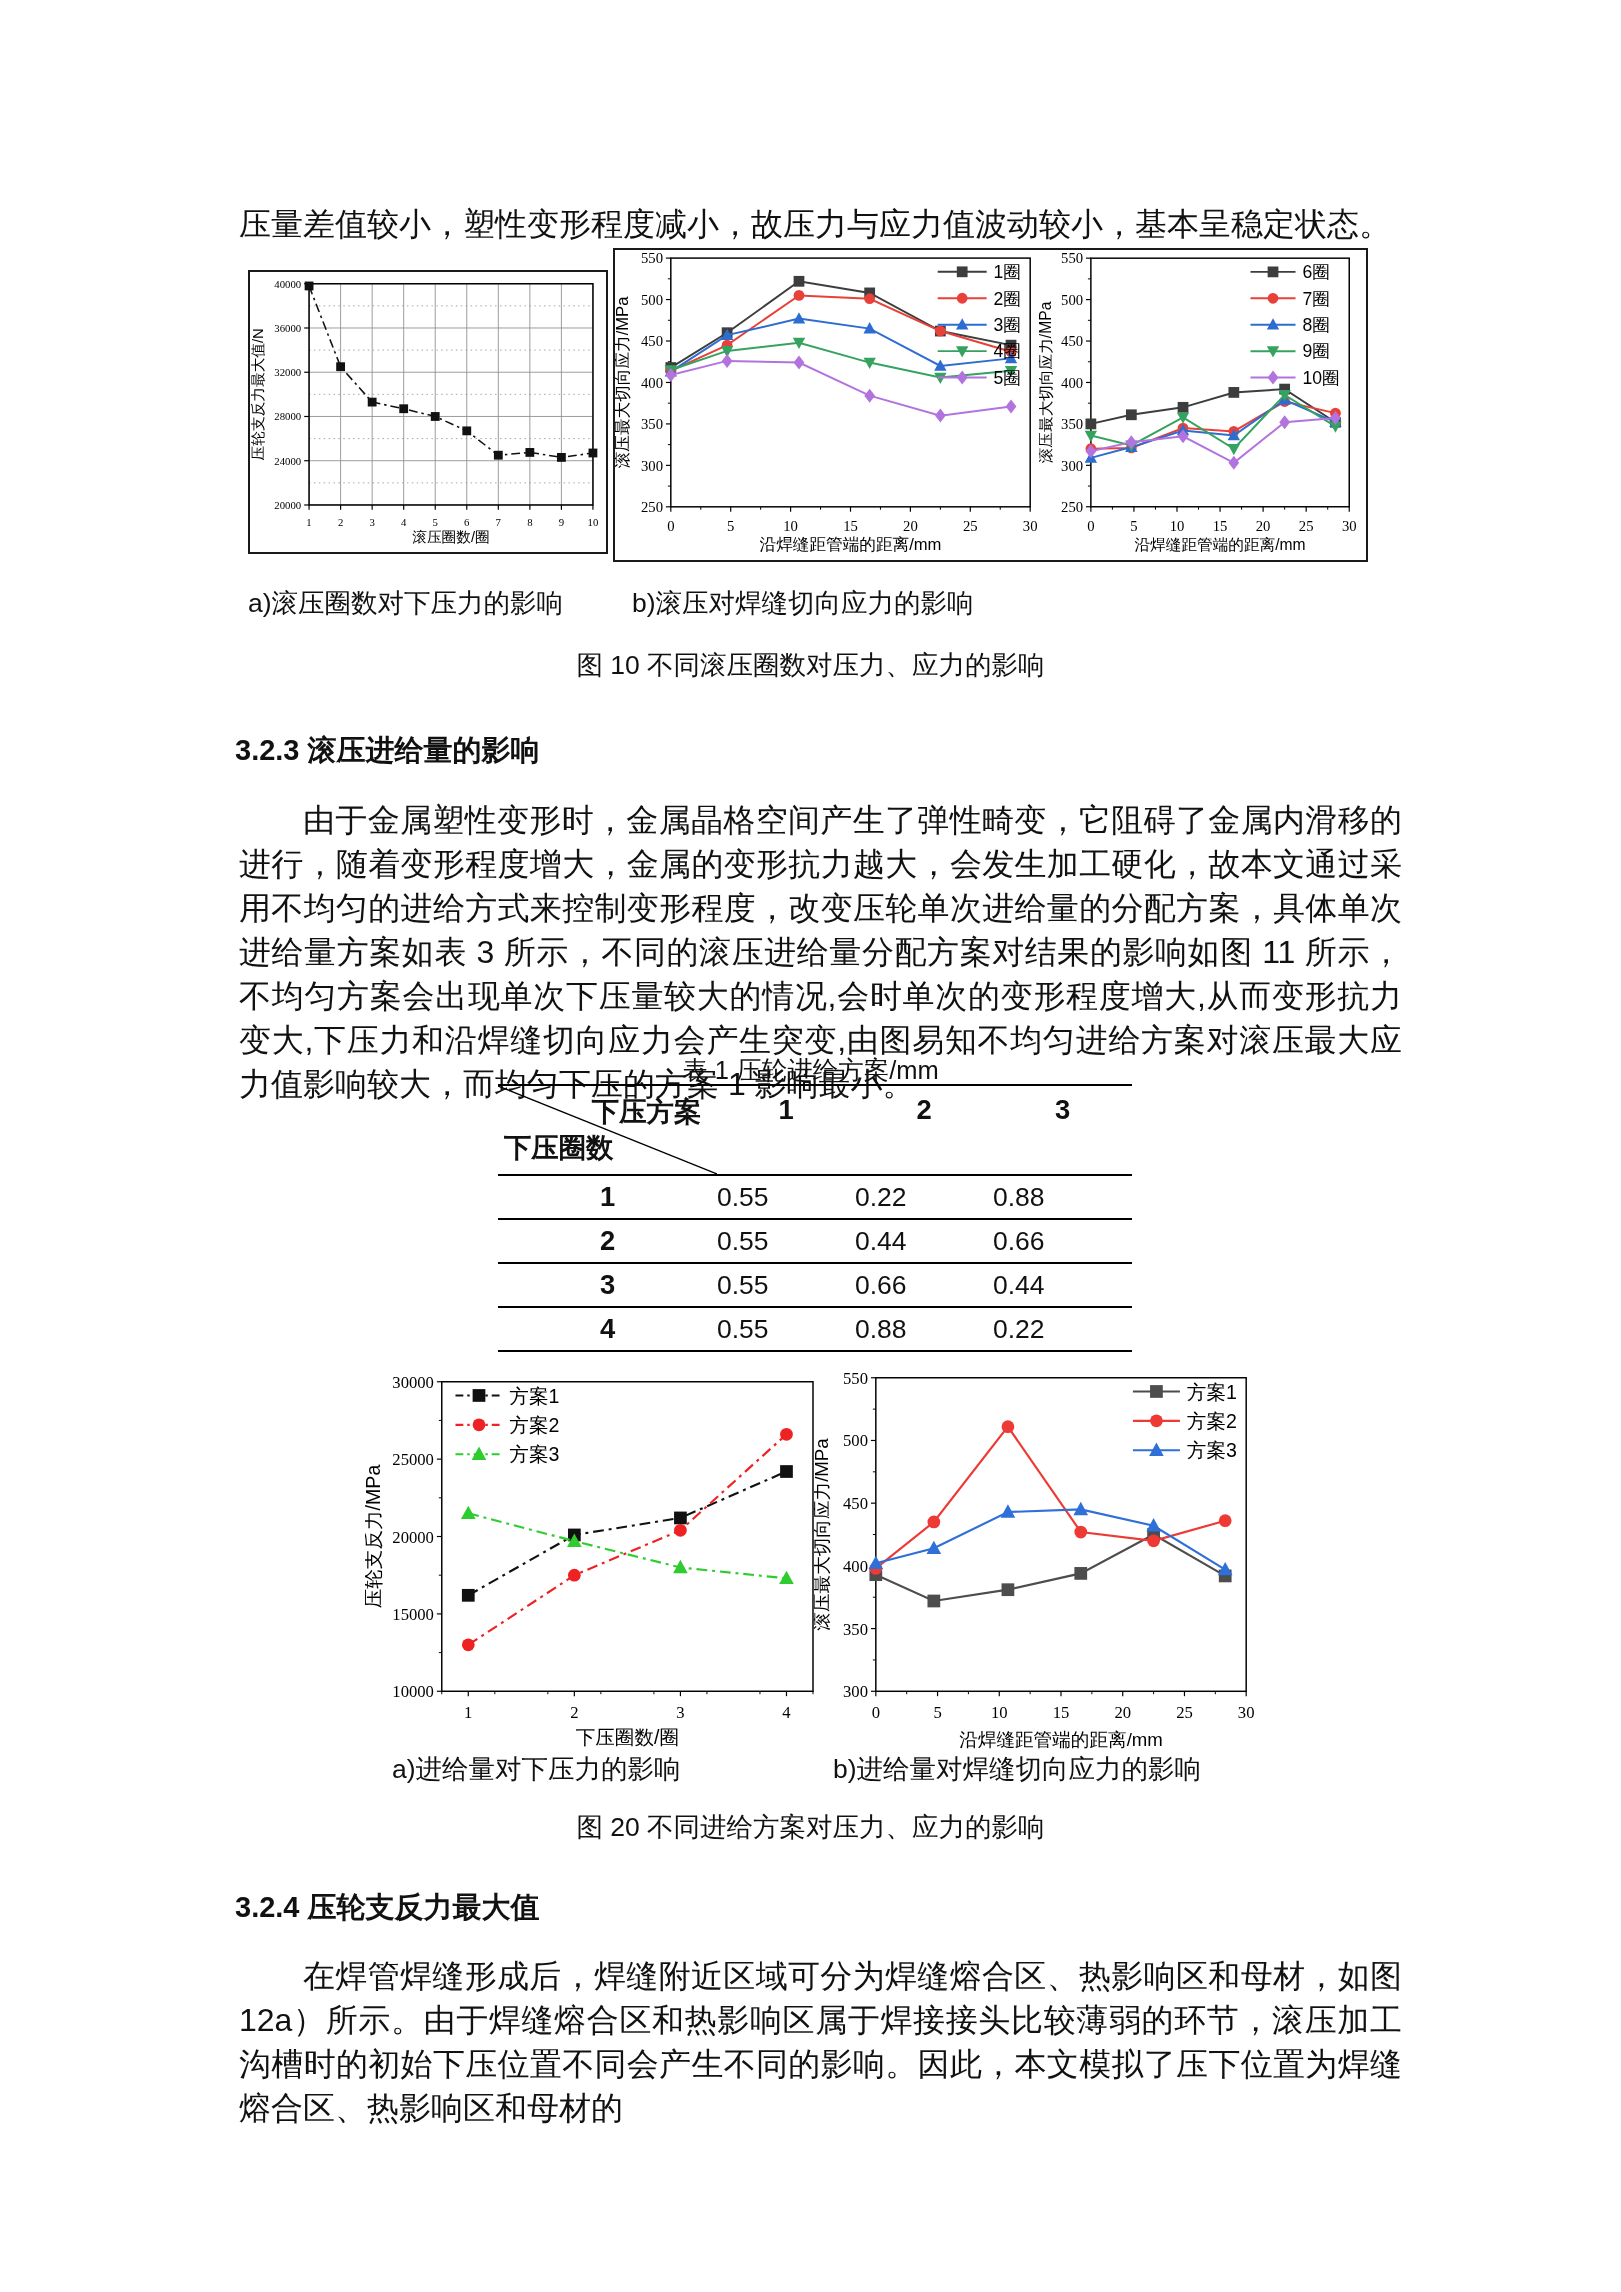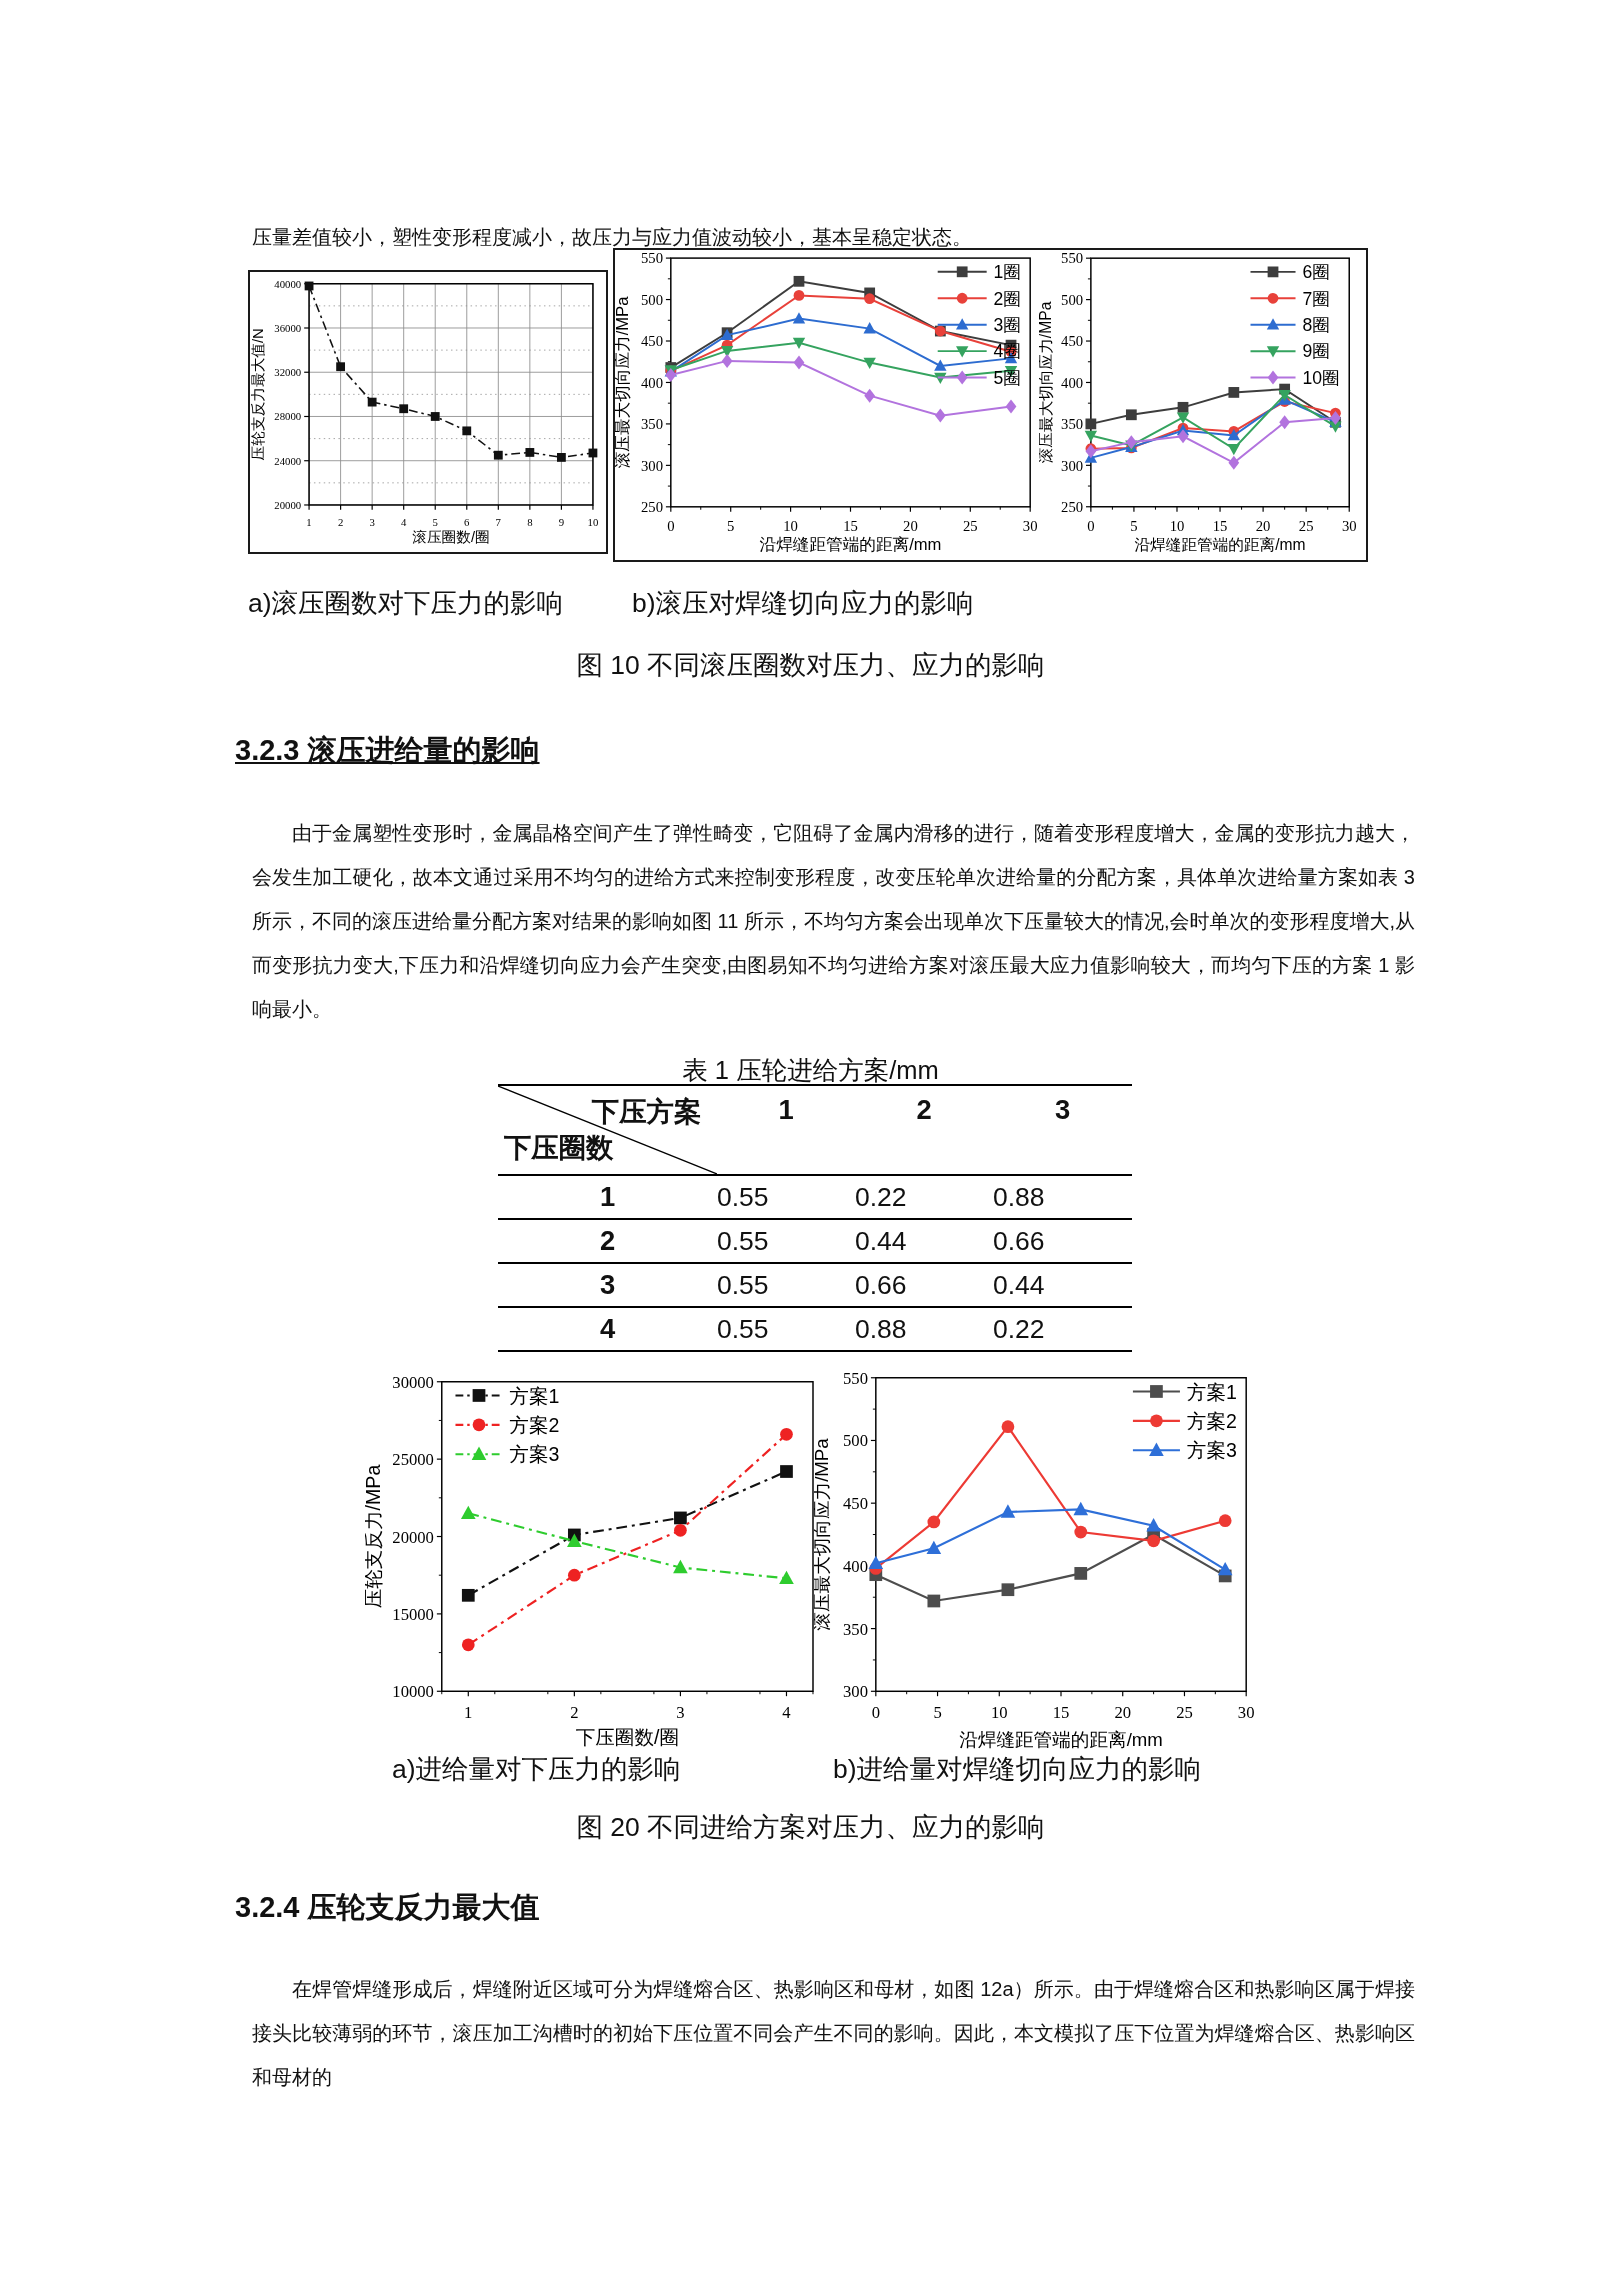--- a/index.html
+++ b/index.html
@@ -1,19 +1,19 @@
 <!DOCTYPE html>
 <html><head>
 <meta charset="utf-8">
 <style>
   html,body{margin:0;padding:0;}
   body{width:1621px;height:2293px;position:relative;background:#ffffff;
        font-family:"Liberation Sans",sans-serif;color:#111;}
   .abs{position:absolute;}
-  .body-text{font-size:20px;line-height:44px;text-align:justify;margin:17px;}
+  .body-text{font-size:32px;line-height:44px;text-align:justify;margin:4px;}
   .indent{text-indent:2em;}
   .caption{font-size:26.5px;text-align:center;margin:0;}
   .subcap{font-size:26.5px;text-align:left;margin:0;}
   h3{margin:0;font-size:29px;font-weight:bold;}
   .frame{border:2px solid #1a1a1a;box-sizing:border-box;background:#fff;}
   #frameB{display:flex;align-items:flex-start;}
   svg{display:block;}
   
   #table3{position:absolute;left:498px;top:1084px;width:634px;
           border-collapse:collapse;table-layout:fixed;
@@ -299,21 +299,21 @@
         <text x="269.12" y="136.48" font-size="18" font-family="&quot;Liberation Sans&quot;, sans-serif" fill="#000">10圈</text>
         <text x="185" y="306" text-anchor="middle" font-size="16" font-family="&quot;Liberation Sans&quot;, sans-serif" fill="#000">沿焊缝距管端的距离/mm</text>
         <text text-anchor="middle" font-size="16" font-family="&quot;Liberation Sans&quot;, sans-serif" fill="#000" transform="translate(12,135) rotate(-90)">滚压最大切向应力/MPa</text>
       </svg>
   </div>
 
   <p class="abs subcap" style="left:248px;top:585px;width:360px;">a)滚压圈数对下压力的影响</p>
   <p class="abs subcap" style="left:632px;top:585px;width:725px;">b)滚压对焊缝切向应力的影响</p>
   <p class="abs caption" style="left:0;top:647px;width:1621px;">图 10 不同滚压圈数对压力、应力的影响</p>
 
-  <h3 class="abs" style="left:235px;top:731px;text-decoration:underline;">3.2.3 滚压进给量的影响</h3>
+  <h3 class="abs" style="left:235px;top:731px;">3.2.3 滚压进给量的影响</h3>
 
   <p class="abs body-text indent" style="left:235px;top:794px;width:1163px;">由于金属塑性变形时，金属晶格空间产生了弹性畸变，它阻碍了金属内滑移的进行，随着变形程度增大，金属的变形抗力越大，会发生加工硬化，故本文通过采用不均匀的进给方式来控制变形程度，改变压轮单次进给量的分配方案，具体单次进给量方案如表 3 所示，不同的滚压进给量分配方案对结果的影响如图 11 所示，不均匀方案会出现单次下压量较大的情况,会时单次的变形程度增大,从而变形抗力变大,下压力和沿焊缝切向应力会产生突变,由图易知不均匀进给方案对滚压最大应力值影响较大，而均匀下压的方案 1 影响最小。</p>
 
   <p class="abs caption" style="left:0;top:1053px;width:1621px;font-size:25.5px;">表 1 压轮进给方案/mm</p>
 
   <table id="table3">
     <colgroup>
       <col style="width:219px">
         <col style="width:138px">
         <col style="width:138px">

